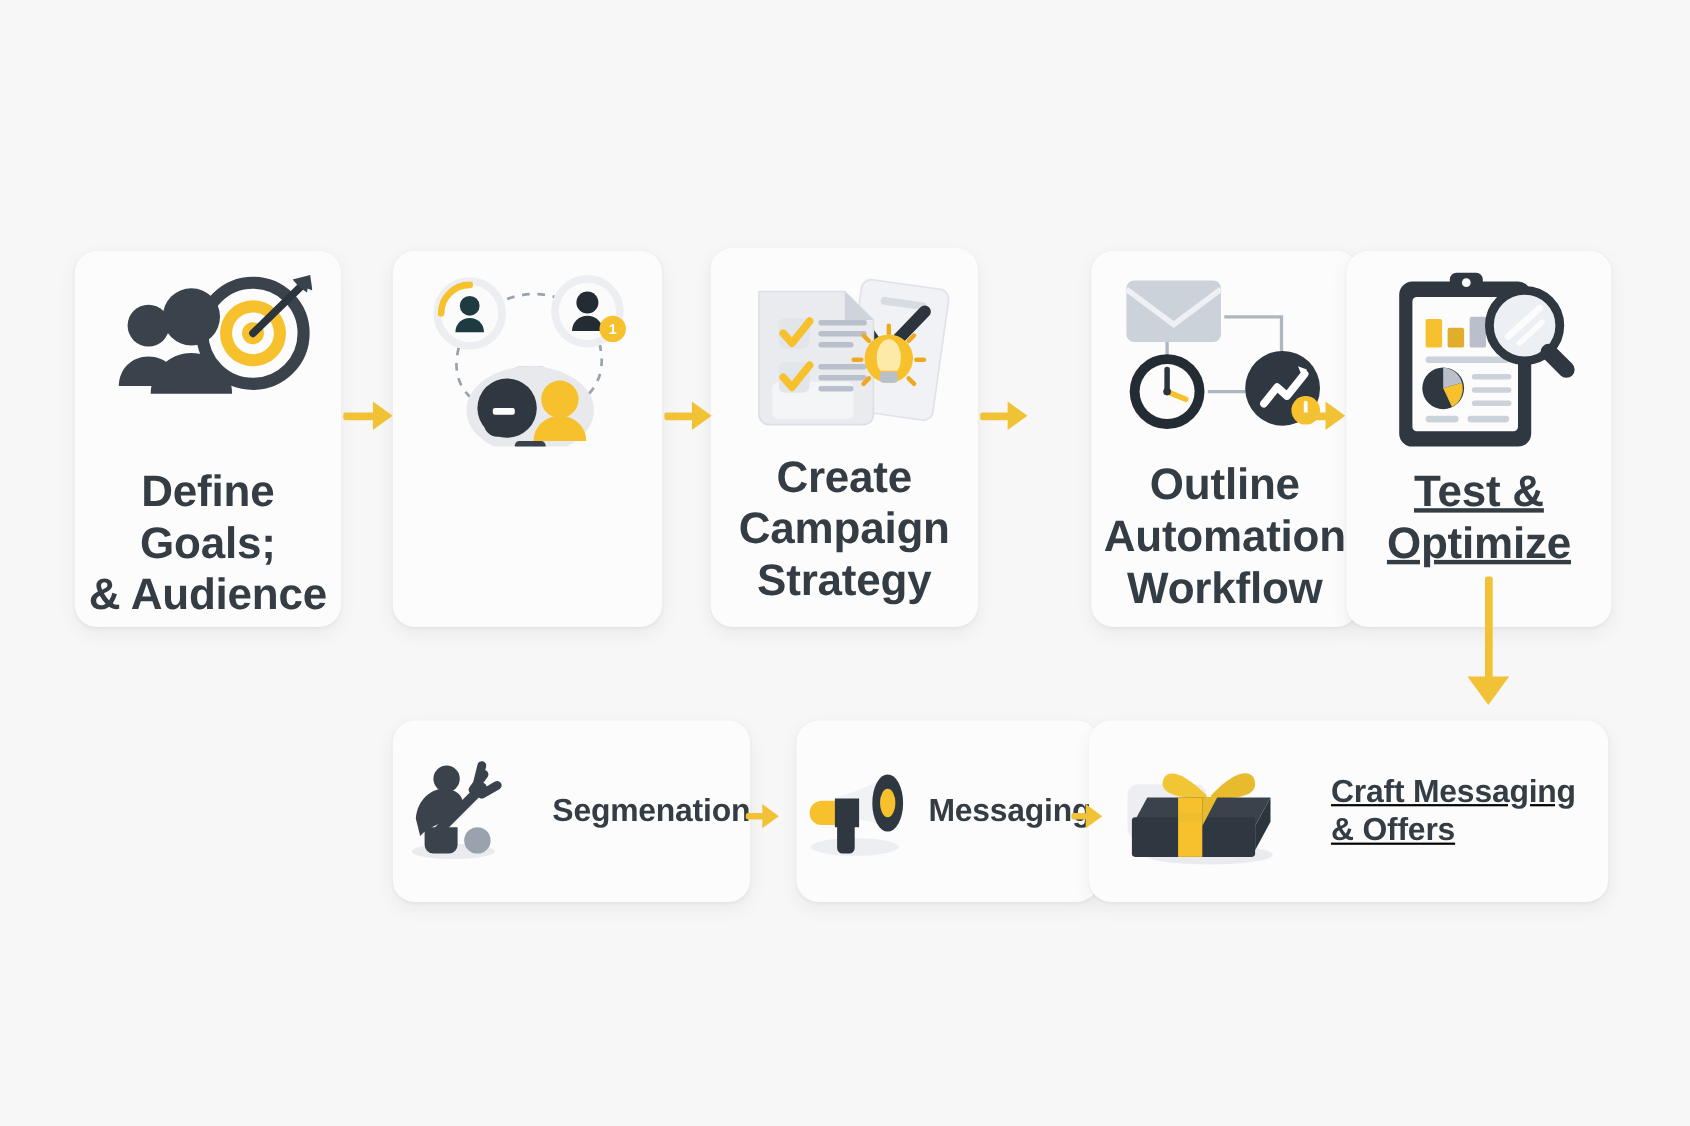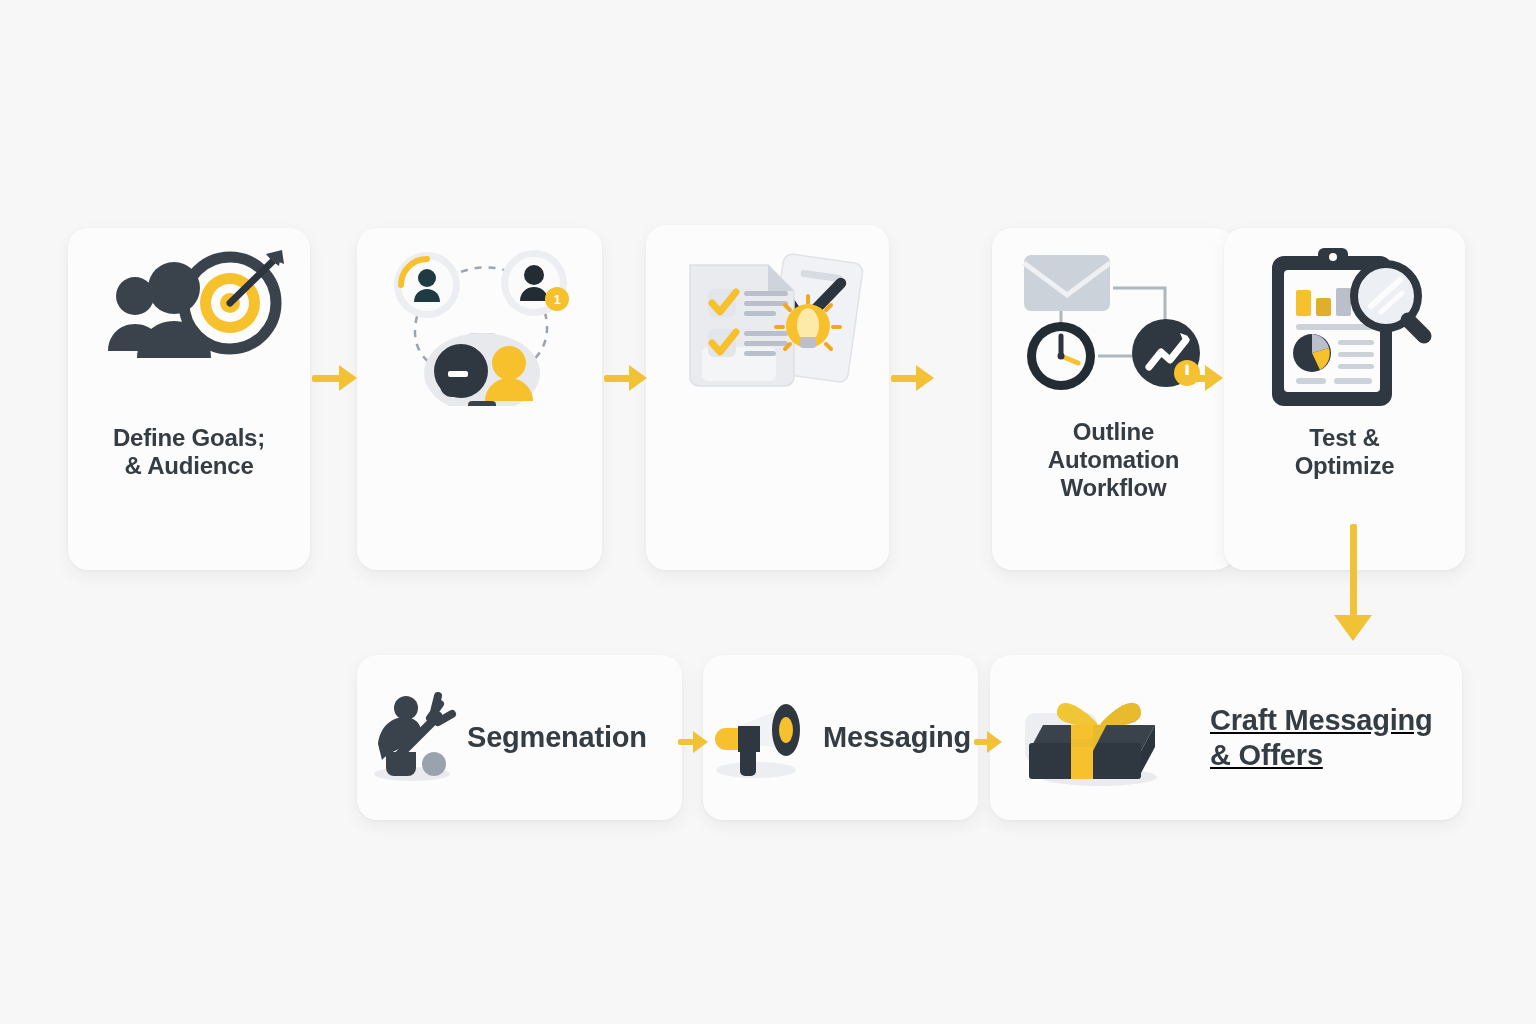--- a/index.html
+++ b/index.html
@@ -25,21 +25,21 @@
     display:flex;align-items:center;justify-content:center;
   }
   .title{
     color:#343c44;
     font-weight:bold;
     text-align:center;
     line-height:1.17;
     letter-spacing:-.2px;
     white-space:pre-line;
   }
-  .top .title{font-size:24px;}
+  .top .title{font-size:40px;}
 
   
   .card.bottom{
     display:flex;flex-direction:row;align-items:center;
   }
   .bottom .title{
     font-size:29px;text-align:left;line-height:1.2;
   }
 
   
@@ -158,20 +158,23 @@
             <line x1="-25" y1="0" x2="-32" y2="0"></line>
             <line x1="18" y1="17" x2="23" y2="22"></line>
             <line x1="-18" y1="17" x2="-23" y2="22"></line>
           </g>
           <circle cx="0" cy="-1" r="22" fill="#f7c12e"></circle>
           <path d="M-8 10 a11 17 0 1 1 16 0 z" fill="#fde9a8"></path>
           <rect x="-8" y="11" width="16" height="10" rx="3" fill="#b9c0cb"></rect>
         </g>
       </svg>
     </div>
+    <div class="title" style="margin-top:-4px;">Create
+Campaign
+Strategy</div>
   </div>
 
   <div class="card top" style="left:992px;top:228px;width:243px;height:342px;">
     <div class="icon-wrap" style="width:243px;height:190px;">
       <svg width="195" height="160" viewBox="0 0 195 160">
 
         <path d="M97 45 h52 v60" fill="none" stroke="#aeb6c0" stroke-width="3"></path>
         <line x1="45" y1="50" x2="45" y2="92" stroke="#aeb6c0" stroke-width="3"></line>
         <line x1="82" y1="113" x2="120" y2="113" stroke="#aeb6c0" stroke-width="3"></line>
 
@@ -218,21 +221,21 @@
         <rect x="88" y="126" width="36" height="5" rx="2.5" fill="#ccd2da"></rect>
         <rect x="46" y="140" width="30" height="6" rx="3" fill="#ccd2da"></rect>
         <rect x="84" y="140" width="38" height="6" rx="3" fill="#ccd2da"></rect>
 
         <circle cx="136" cy="58" r="32" fill="#eceff3" stroke="#2f3740" stroke-width="8"></circle>
         <line x1="121" y1="68" x2="150" y2="42" stroke="#fcfcfd" stroke-width="6" stroke-linecap="round"></line>
         <line x1="131" y1="74" x2="152" y2="55" stroke="#fcfcfd" stroke-width="5" stroke-linecap="round"></line>
         <line x1="158" y1="82" x2="174" y2="98" stroke="#2f3740" stroke-width="15" stroke-linecap="round"></line>
       </svg>
     </div>
-    <div class="title" style="margin-top:6px;">Test &amp;
+    <div class="title" style="margin-top:6px;text-decoration:underline;">Test &amp;
 Optimize</div>
   </div>
 
   <div class="arrow-h" style="left:312px;top:365px;">
     <div class="shaft" style="width:28px;"></div>
       <div class="head"></div>
   </div>
   <div class="arrow-h" style="left:604px;top:365px;">
     <div class="shaft" style="width:26px;"></div>
       <div class="head"></div>
@@ -244,36 +247,36 @@
   <div class="arrow-h" style="left:1181px;top:365px;">
     <div class="shaft" style="width:25px;"></div>
       <div class="head"></div>
   </div>
 
   <div class="arrow-v" style="left:1334px;top:524px;">
     <div class="shaft" style="height:92px;"></div>
       <div class="head"></div>
   </div>
 
-  <div class="card bottom" style="left:357px;top:655px;width:325px;height:165px;">
+  <div class="card bottom" style="left:357px;top:655px;width:325px;height:165px;justify-content:space-between;">
     <div class="icon-wrap" style="width:110px;height:165px;">
       <svg width="96" height="96" viewBox="0 0 96 96">
         <ellipse cx="48" cy="84" rx="38" ry="7" fill="#e9ebef"></ellipse>
         <circle cx="42" cy="18" r="12" fill="#3a434c"></circle>
         <path d="M14 54 C16 34 32 24 46 28 C58 31 60 44 52 50 C40 58 24 62 18 70 Z" fill="#3a434c"></path>
         <path d="M22 62 h30 v16 a8 8 0 0 1 -8 8 h-14 a8 8 0 0 1 -8 -8 z" fill="#3a434c"></path>
         <path d="M34 66 L74 26" stroke="#3a434c" stroke-width="9" stroke-linecap="round"></path>
         <path d="M66 28 l10 -14 M74 32 l14 -8 M70 22 l4 -16" stroke="#3a434c" stroke-width="8" stroke-linecap="round"></path>
         <circle cx="70" cy="74" r="12" fill="#9aa3ad"></circle>
       </svg>
     </div>
     <div class="title">Segmenation</div>
   </div>
 
-  <div class="card bottom" style="left:703px;top:655px;width:275px;height:165px;">
+  <div class="card bottom" style="left:724px;top:655px;width:275px;height:165px;">
     <div class="icon-wrap" style="width:120px;height:165px;">
       <svg width="110" height="100" viewBox="0 0 110 100">
         <ellipse cx="48" cy="82" rx="40" ry="8" fill="#eceef1"></ellipse>
         <path d="M30 38 C52 30 62 26 76 20 L80 64 C64 58 50 56 32 56 Z" fill="#f1f2f5"></path>
         <ellipse cx="78" cy="42" rx="14" ry="26" fill="#2f3740"></ellipse>
         <ellipse cx="78" cy="42" rx="7" ry="13" fill="#f7c12e"></ellipse>
         <path d="M18 40 h26 v22 h-26 a11 11 0 0 1 0 -22 z" fill="#f7c12e"></path>
         <path d="M30 38 h22 v26 h-22 z" fill="#2f3740"></path>
         <rect x="32" y="58" width="16" height="30" rx="5" fill="#2f3740"></rect>
       </svg>

